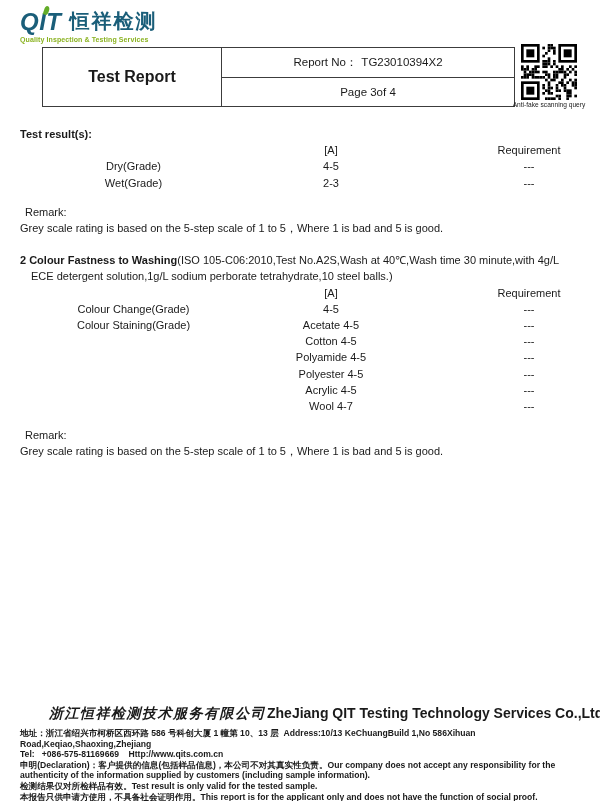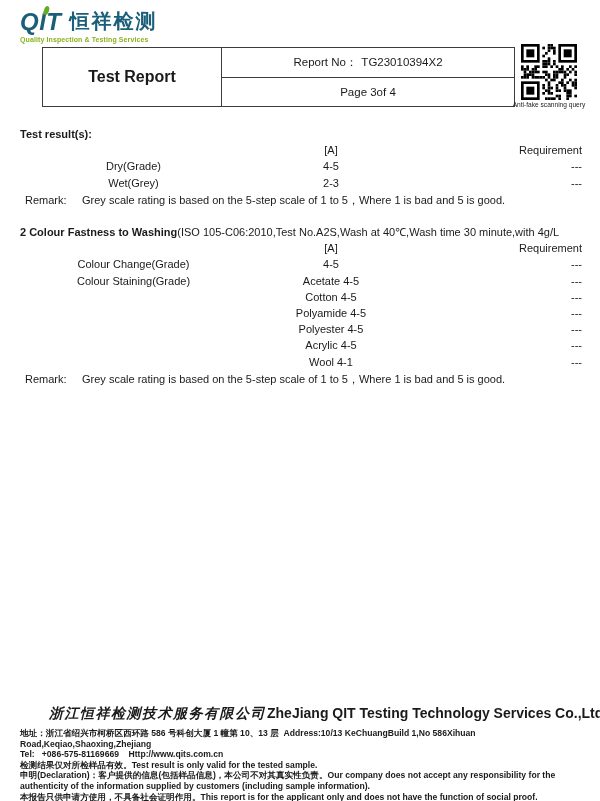--- a/index.html
+++ b/index.html
@@ -47,22 +47,22 @@
 
   
   .content{position:absolute;left:20px;top:126px;width:562px;font-size:11px;line-height:16.2px;}
   .heading{font-weight:bold;}
   .section + .section{margin-top:16px;}
   .t-bold{font-weight:bold;}
   .t-line2{padding-left:11px;}
   .trow{display:grid;grid-template-columns:222px 178px 1fr;}
   .c1{padding-left:5px;text-align:center;}
   .c2{text-align:center;}
-  .c3{text-align:right;padding-left:56px;}
-  .remark{display:flex;margin-top:1px;}
+  .c3{text-align:center;padding-left:56px;}
+  .remark{display:flex;margin-top:13px;flex-direction:column;}
   .remark-label{width:62px;padding-left:5px;flex:none;}
   .remark-text{flex:1;}
 
   
   .footer{position:absolute;left:20px;top:705px;width:572px;}
   .company-line{display:flex;align-items:baseline;margin-bottom:5px;}
   .company-cn{font-family:"DejaVu Serif",serif;font-style:italic;font-weight:bold;font-size:14px;letter-spacing:1.5px;white-space:nowrap;margin-left:29px;}
   .company-en{font-weight:bold;font-size:14px;margin-left:1px;white-space:nowrap;}
   .f-small{font-size:8.6px;line-height:10.6px;font-weight:bold;white-space:pre-wrap;}
 </style>
@@ -239,35 +239,36 @@
       <div class="c2 c2h">[A]</div>
       <div class="c3 c3h">Requirement</div>
     </div>
     <div class="rows">
             <div class="trow">
               <div class="c1">Dry(Grade)</div>
               <div class="c2">4-5</div>
               <div class="c3">---</div>
             </div>
             <div class="trow">
-              <div class="c1">Wet(Grey)</div>
+              <div class="c1">Wet(Grade)</div>
               <div class="c2">2-3</div>
               <div class="c3">---</div>
             </div>
           </div>
     <div class="remark">
       <span class="remark-label">Remark:</span>
       <span class="remark-text">Grey scale rating is based on the 5-step scale of 1 to 5，Where 1 is bad and 5 is good.</span>
     </div>
   </div>
 
   <div class="section">
     <div class="section-title">
       <span class="t-bold">2 Colour Fastness to Washing</span><span class="t-rest">(ISO 105-C06:2010,Test No.A2S,Wash at 40℃,Wash time 30 minute,with 4g/L</span>
     </div>
+    <div class="t-line2">ECE detergent solution,1g/L sodium perborate tetrahydrate,10 steel balls.)</div>
     <div class="trow">
       <div class="c1"></div>
       <div class="c2 c2h">[A]</div>
       <div class="c3 c3h">Requirement</div>
     </div>
     <div class="rows">
             <div class="trow">
               <div class="c1">Colour Change(Grade)</div>
               <div class="c2">4-5</div>
               <div class="c3">---</div>
@@ -292,37 +293,37 @@
               <div class="c2">Polyester 4-5</div>
               <div class="c3">---</div>
             </div>
             <div class="trow">
               <div class="c1"></div>
               <div class="c2">Acrylic 4-5</div>
               <div class="c3">---</div>
             </div>
             <div class="trow">
               <div class="c1"></div>
-              <div class="c2">Wool 4-1</div>
+              <div class="c2">Wool 4-7</div>
               <div class="c3">---</div>
             </div>
           </div>
     <div class="remark">
       <span class="remark-label">Remark:</span>
       <span class="remark-text">Grey scale rating is based on the 5-step scale of 1 to 5，Where 1 is bad and 5 is good.</span>
     </div>
   </div>
 </div>
   </div>
 
   <div class="footer">
     <div class="company-line">
       <span class="company-cn">浙江恒祥检测技术服务有限公司</span>
       <span class="company-en">ZheJiang QIT Testing Technology Services Co.,Ltd</span>
     </div>
     <div class="f-small">地址：浙江省绍兴市柯桥区西环路 586 号科创大厦 1 幢第 10、13 层  Address:10/13 KeChuangBuild 1,No 586Xihuan Road,Keqiao,Shaoxing,Zhejiang</div>
     <div class="f-small">Tel:   +086-575-81169669    Http://www.qits.com.cn</div>
+    <div class="f-small">申明(Declaration)：客户提供的信息(包括样品信息)，本公司不对其真实性负责。Our company does not accept any responsibility for the authenticity of the information supplied by customers (including sample information).</div>
     <div class="f-small">检测结果仅对所检样品有效。Test result is only valid for the tested sample.</div>
-    <div class="f-small">申明(Declaration)：客户提供的信息(包括样品信息)，本公司不对其真实性负责。Our company does not accept any responsibility for the authenticity of the information supplied by customers (including sample information).</div>
     <div class="f-small">本报告只供申请方使用，不具备社会证明作用。This report is for the applicant only and does not have the function of social proof.</div>
   </div>
 
 </div>
 
 </body></html>

